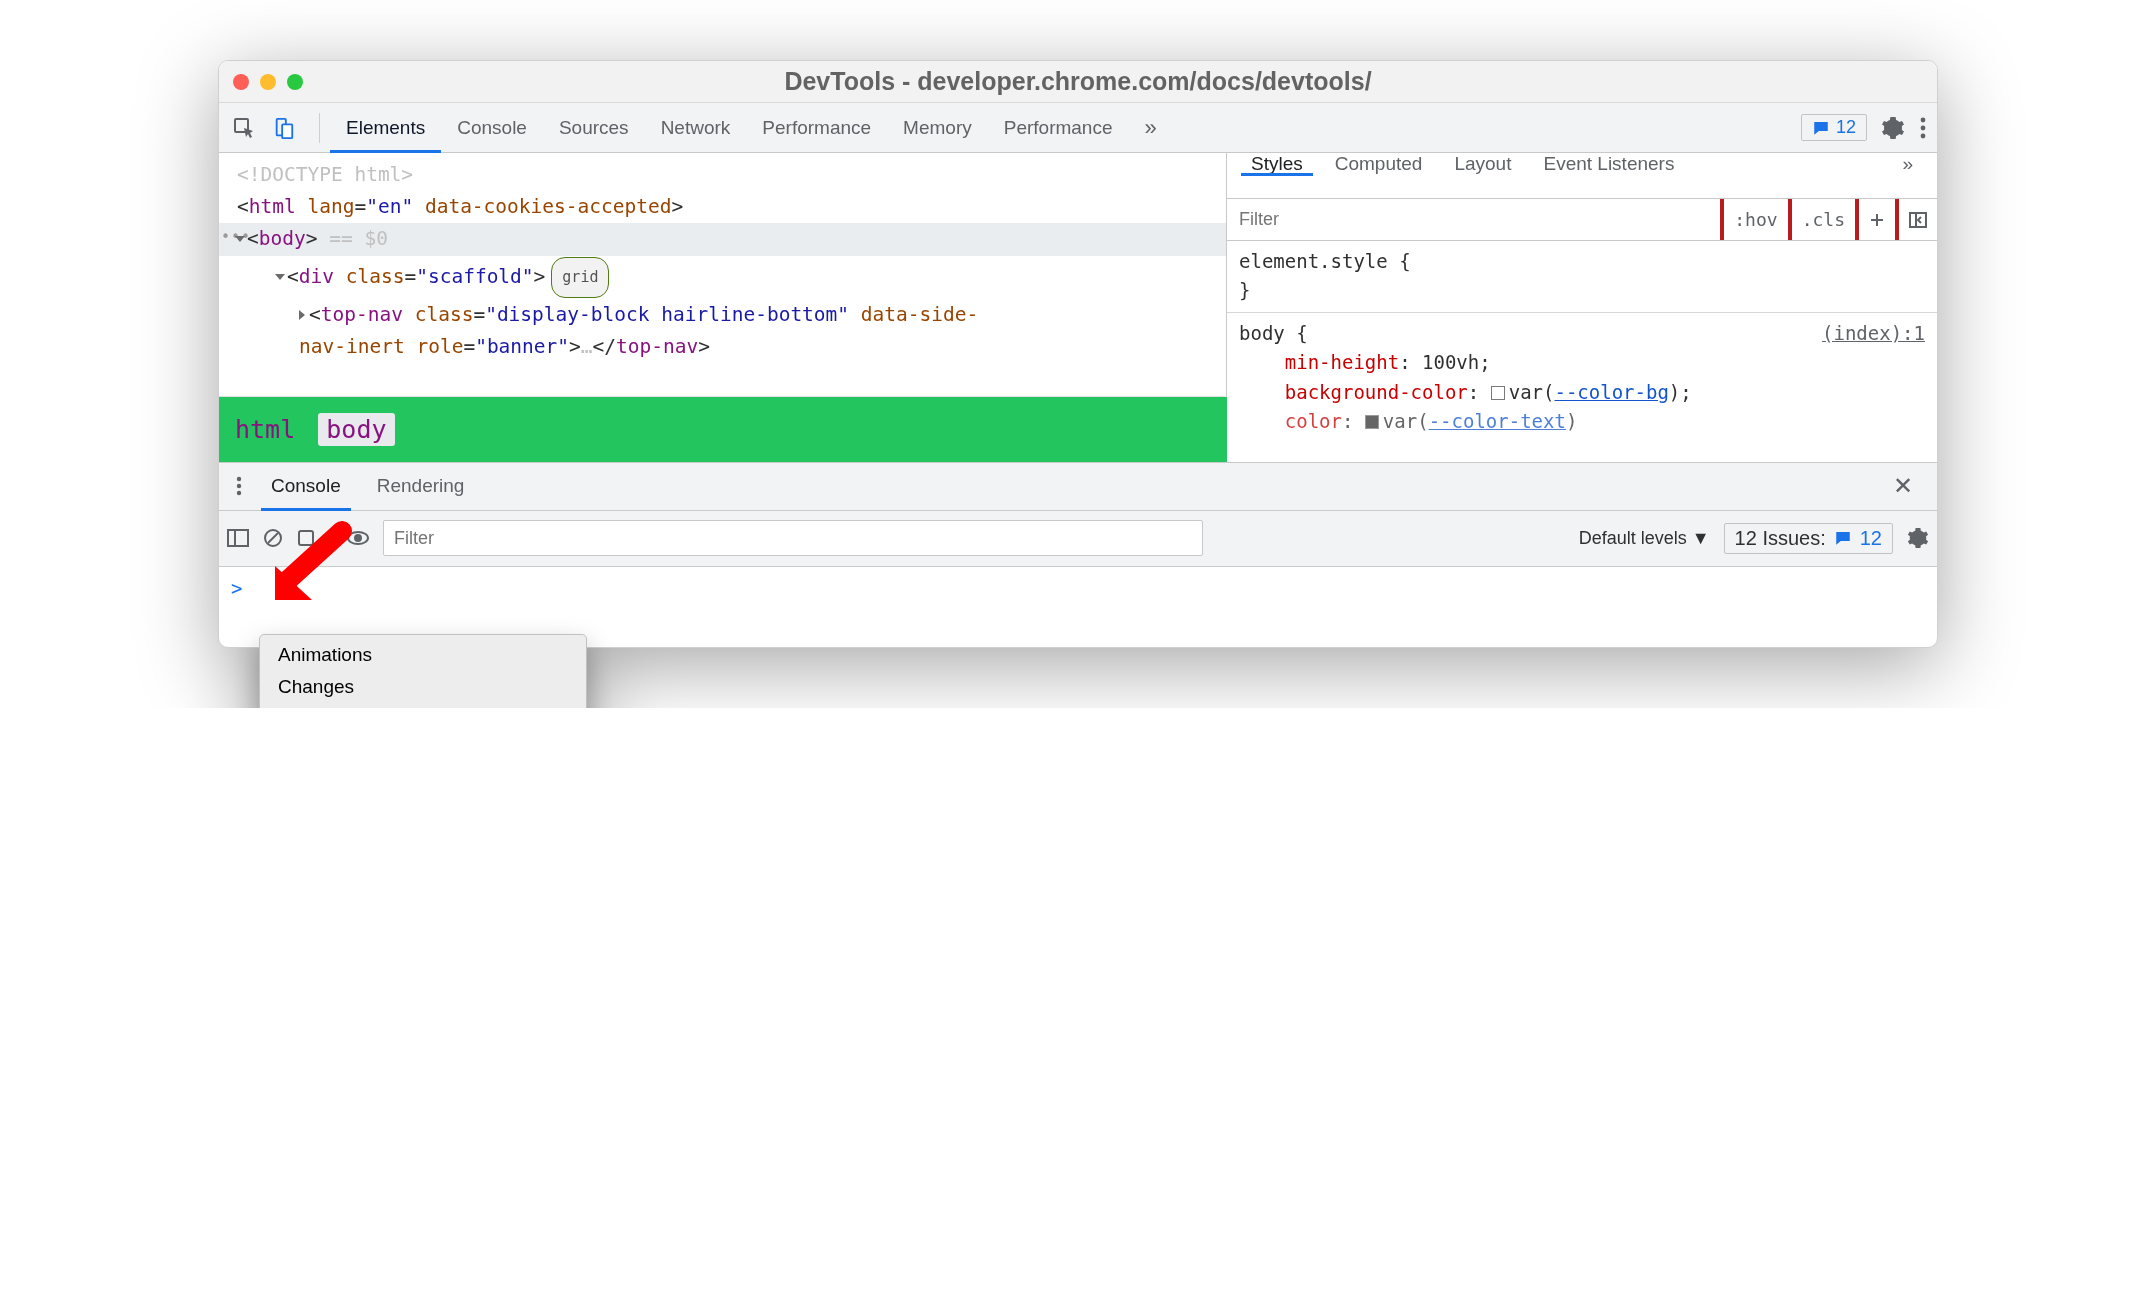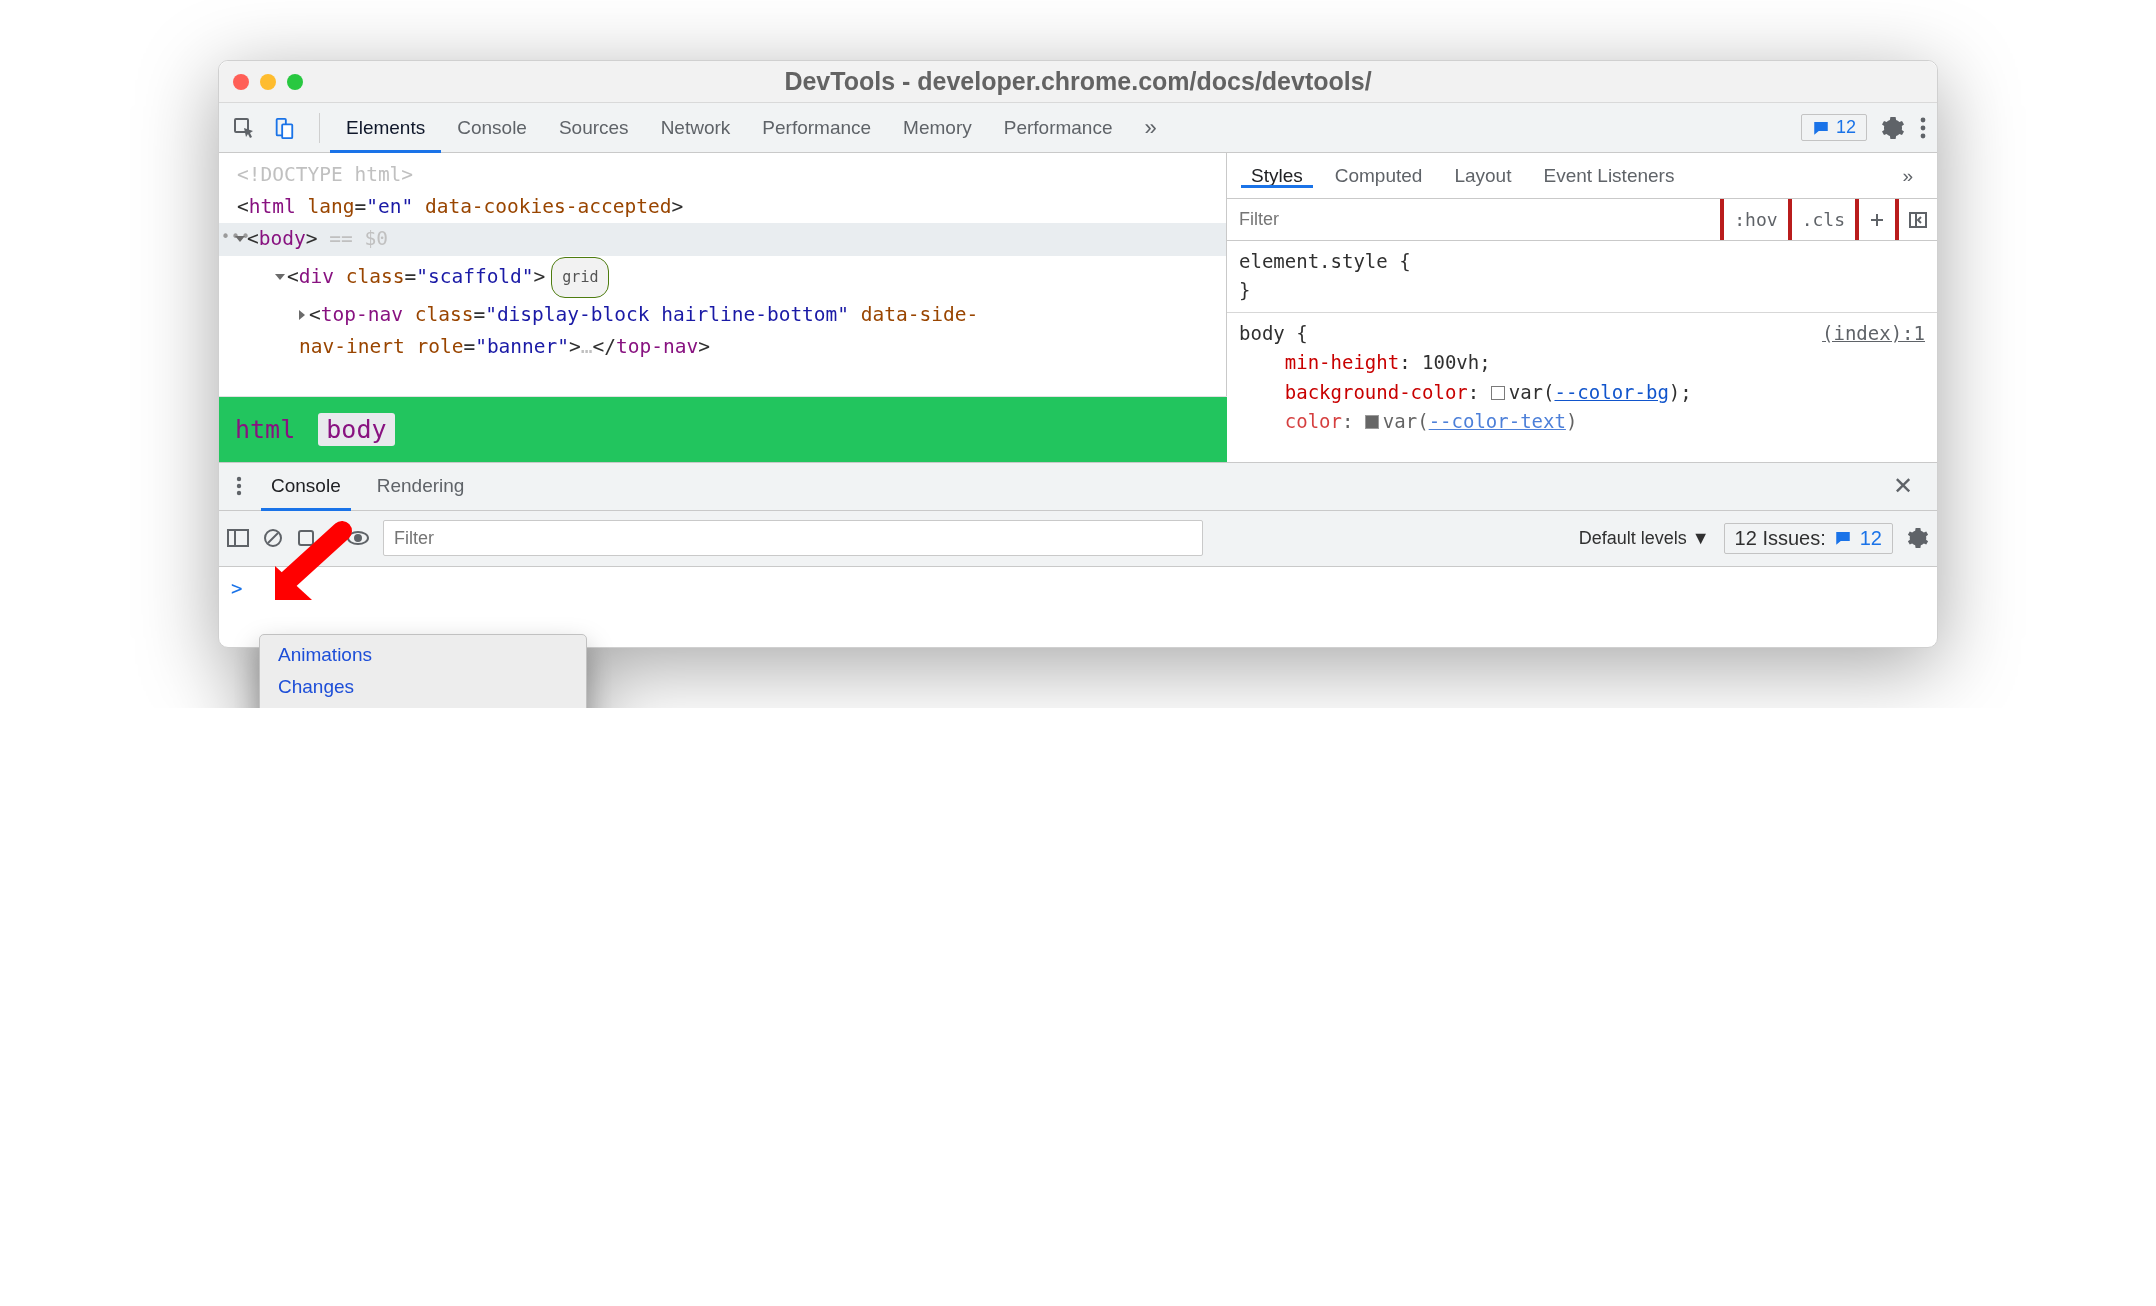--- a/index.html
+++ b/index.html
@@ -33,21 +33,21 @@
   .dom .hl{ background:#e9edf0; display:block; margin-left:-18px; padding-left:18px; position:relative;}
   .dom .hl .gutter{position:absolute; left:2px; top:3px; color:#9b9b9b; font-size:15px; letter-spacing:1px;}
   .dom .pill{ display:inline-block; border:1px solid #4d7c0f; border-radius:14px; padding:8px 10px; font-size:15px; color:#535353; background:#f2f2f2; margin-left:6px; vertical-align:1px;}
   .dom .ind1{padding-left:18px;} .dom .ind2{padding-left:40px;} .dom .ind3{padding-left:62px;}
   .tri{ display:inline-block; width:0;height:0; border-left:6px solid #6b6b6b; border-top:5px solid transparent; border-bottom:5px solid transparent; margin-right:4px; vertical-align:1px;}
   .tri.down{ transform:rotate(90deg);}
   .crumbs{ background:#22c55e; border-top:1px solid #e1e1e1; padding:18px 8px; font-family: Menlo, Consolas, monospace; color:#881280; font-size:25px;}
   .crumbs span{ padding:2px 8px;} .crumbs span.act{ background:#e8eaed; color:#881280; border-radius:3px;}
   
   .right { width:710px; display:flex; flex-direction:column;}
-  .rtabs{ height:46px; border-bottom:1px solid #c9c9c9; display:flex; align-items:center; padding:0 8px;}
+  .rtabs{ height:46px; border-bottom:1px solid #c9c9c9; display:flex; align-items:flex-start; padding:0 8px;}
   .rtab{ padding:0 16px; display:flex; align-items:center; color:#5f6368; font-size:19px; position:relative;}
   .rtab.active{color:#202124;} .rtab.active::after{content:""; position:absolute; left:6px; right:6px; bottom:-1px; height:3px; background:#1a73e8;}
   .rbar{ height:42px; border-bottom:1px solid #c9c9c9; display:flex; align-items:center; color:#5f6368; }
   .rbar input{ border:none; outline:none; height:100%; flex:1; padding:0 12px; font-size:18px; color:#333; background:transparent;}
   .rbar .seg{padding:0 10px; border-left:4px solid #b91c1c; height:100%; display:flex; align-items:center; font-family:Menlo,Consolas,monospace; font-size:18px;}
   .css{ font-family:Menlo,Consolas,monospace; font-size:19px; padding:6px 12px 0 12px; line-height:1.55;}
   .sep-line{border-top:1px solid #d7d7d7; margin:6px -12px;}
   .css .kw{color:#c80000;} .css .val{color:#303030;} .css .link{color:#1155cc; text-decoration:underline;} .css .file{float:right; color:#5f6368; text-decoration:underline;}
   .sw{display:inline-block;width:14px;height:14px;border:1px solid #7a7a7a;vertical-align:-1px;margin-right:4px;}
   .sw.dk{background:#333;}
@@ -60,21 +60,21 @@
   .dtabs .spacer{flex:1;}
   .dconsole{ height:56px; background:#f1f3f4; border-bottom:1px solid #c9c9c9; display:flex; align-items:center; padding:0 8px; gap:14px;}
   .dconsole .filter{ width:820px; height:36px; background:#fff; border:1px solid #c9c9c9; border-radius:2px;}
   .dconsole .filter input{border:none;outline:none;width:100%;height:100%;padding:0 10px;font-size:18px;background:transparent;}
   .dconsole .dropdown{ color:#303030; font-size:18px;}
   .issues{ border:1px solid #c3c3c3; padding:3px 10px; border-radius:2px; display:flex; align-items:center; gap:8px;}
   .bluechip{ color:#1a73e8; font-weight:500;}
   .prompt{ height:80px; padding:10px 12px; color:#1a73e8; font-family:Menlo,Consolas,monospace; font-size:19px; border-radius:0 0 10px 10px;}
   
   .menu{ position:absolute; left:40px; top:573px; width:328px; background:#ededed; border:1px solid #c1c1c1; border-radius:5px; box-shadow:0 12px 28px rgba(0,0,0,.28); padding:4px 0; z-index:20;}
-  .menu .mi{ padding:5px 18px; font-size:19px; color:#1d4ed8;}
+  .menu .mi{ padding:5px 18px; font-size:19px; color:#000000;}
   .menu .mi.sel{ background:#2e72e8; color:#fff;}
   
   .arrow{ position:absolute; left:48px; top:455px; z-index:30;}
   
   svg{display:block;}
 </style>
 </head>
 <body>
 
 <div class="shadow-wrap">

